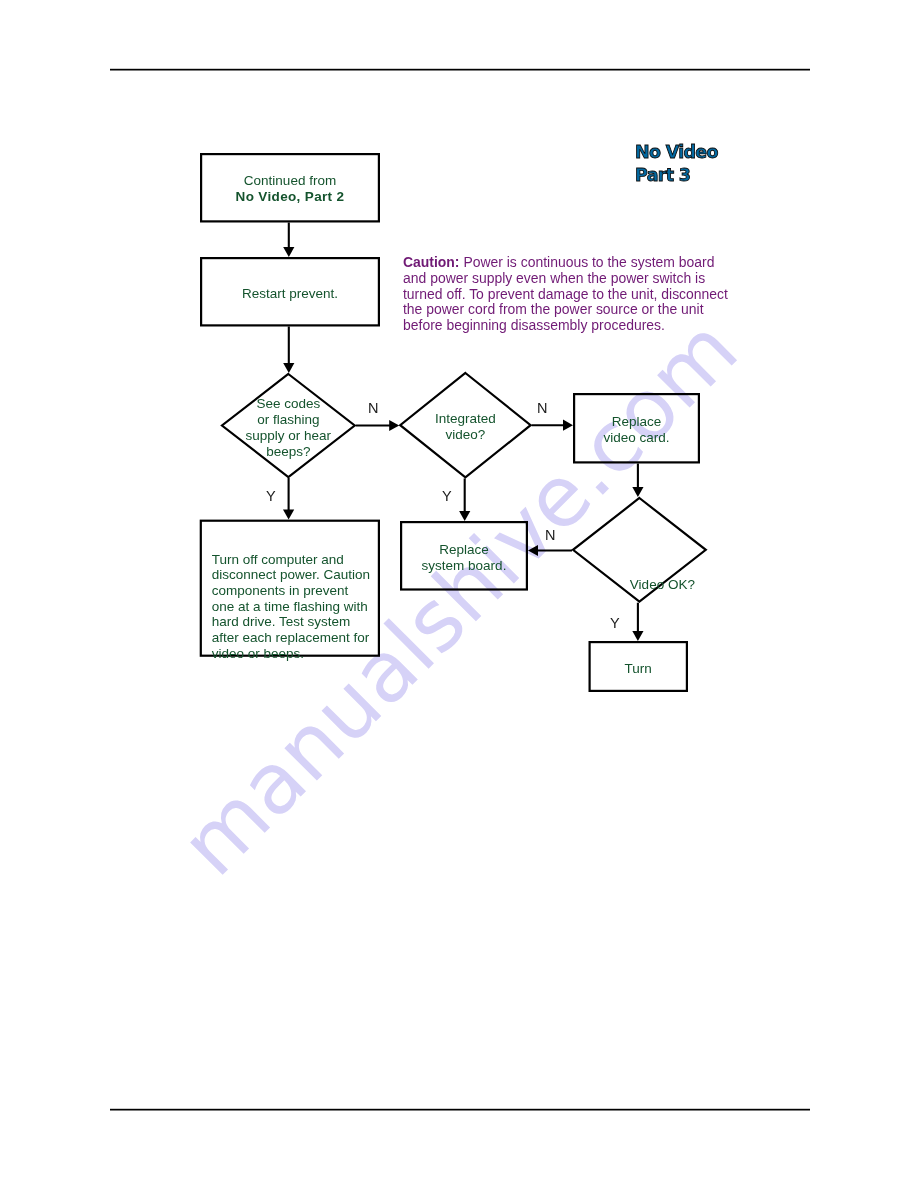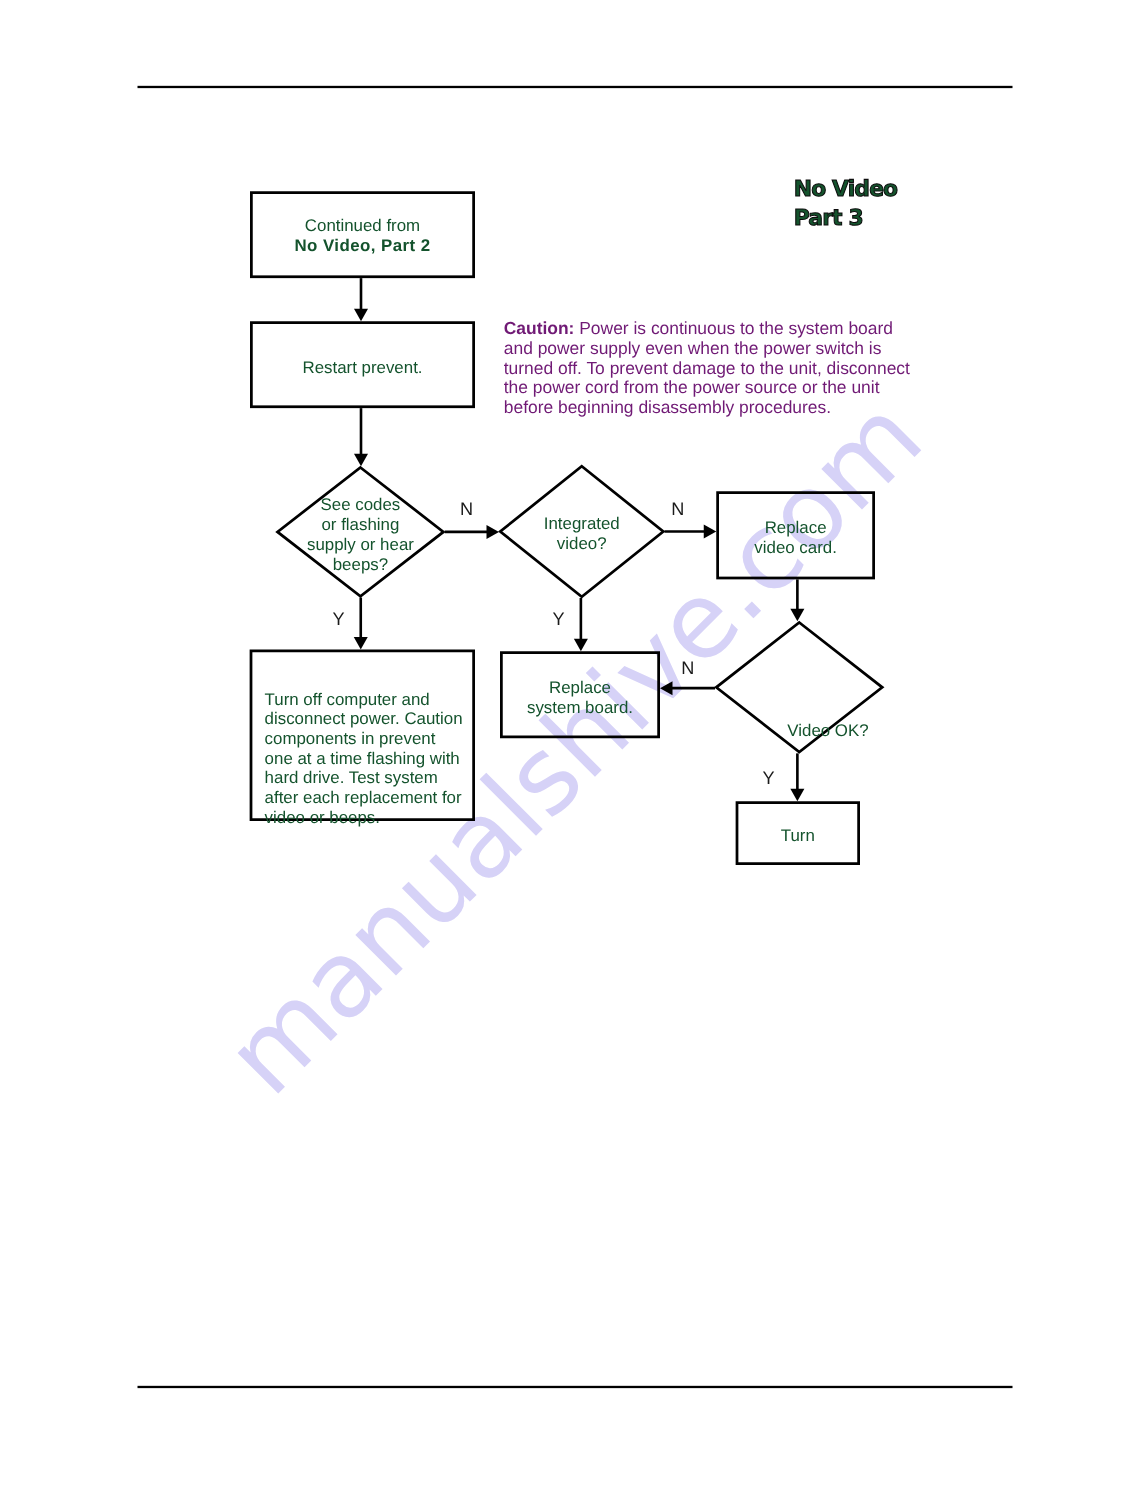--- a/index.html
+++ b/index.html
@@ -12,21 +12,21 @@
   #rule-top{top:68px;}
   #rule-bottom{top:1108px;}
 
   #watermark{position:absolute;left:162px;top:825px;
     font-family:"DejaVu Sans",sans-serif;font-size:84px;font-weight:400;
     color:#d6d2f7;white-space:nowrap;transform:rotate(-45deg);
     transform-origin:0 0;}
 
   #doc-title{position:absolute;left:635px;top:141px;font-size:17.5px;font-weight:bold;
     font-family:"DejaVu Sans",sans-serif;-webkit-text-stroke:0.85px #0c0c0c;
-    line-height:23px;letter-spacing:-0.7px;color:#14532d;white-space:pre-line;}
+    line-height:23px;letter-spacing:-0.7px;color:#0369a1;white-space:pre-line;}
 
   #caution{position:absolute;left:403px;top:255px;font-size:13.95px;
     line-height:15.8px;color:#701a75;white-space:pre;}
   #caution b{font-weight:bold;}
 
   svg#flow{position:absolute;left:0;top:0;width:918px;height:1188px;}
   svg#flow .shape{fill:none;stroke:#000;stroke-width:2.2;}
   svg#flow .conn{stroke:#000;stroke-width:2.1;fill:none;}
   svg#flow .head{fill:#000;stroke:none;}
 

